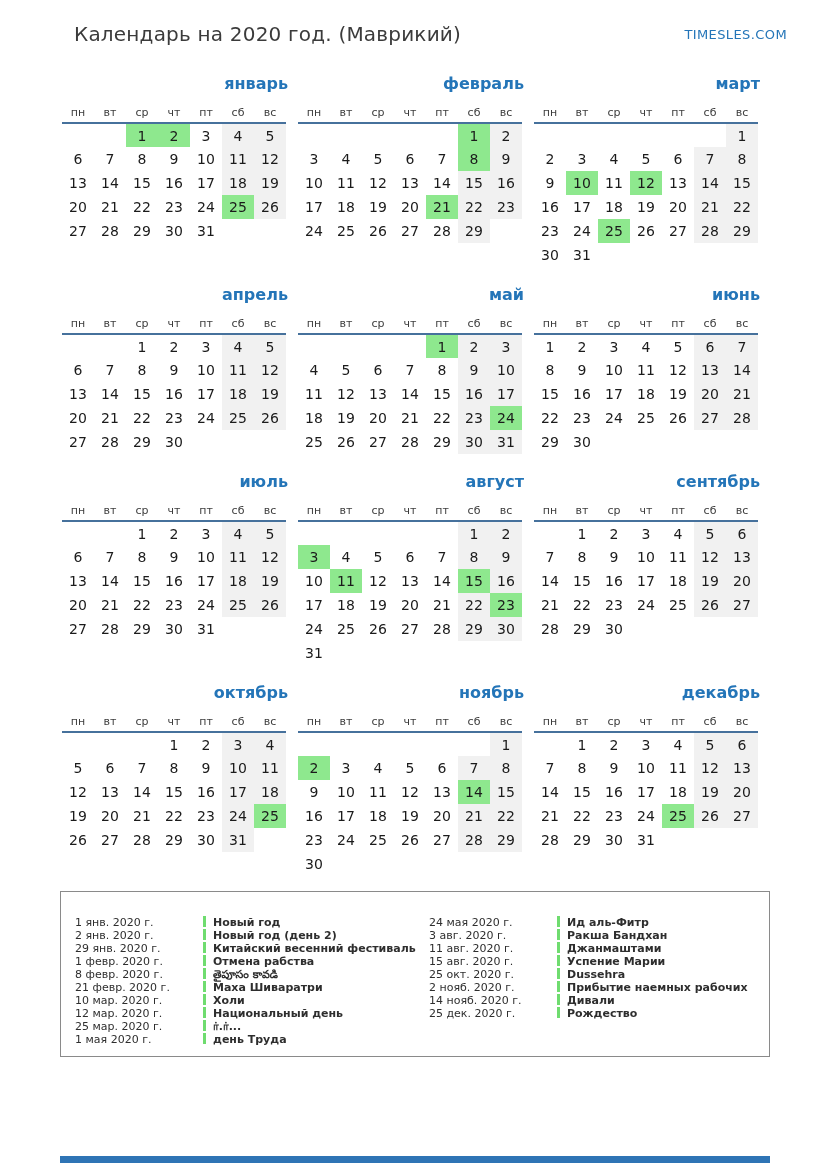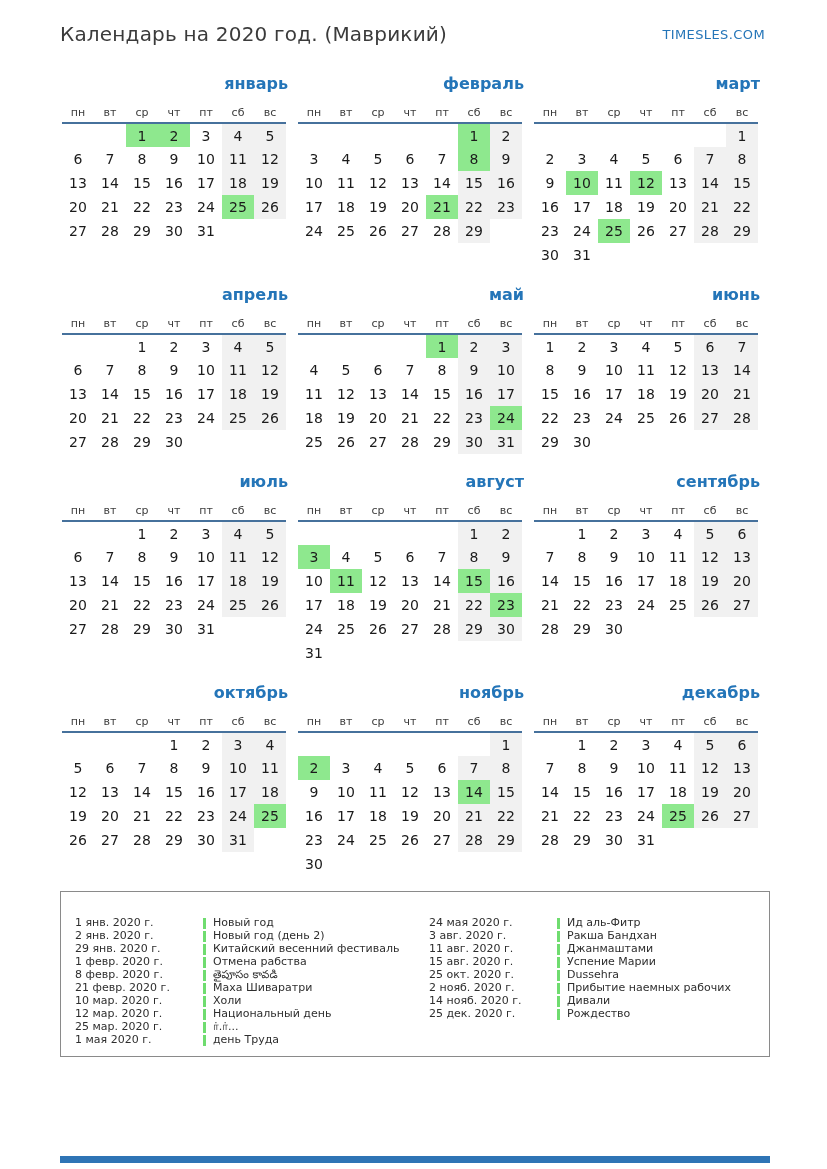--- a/index.html
+++ b/index.html
@@ -15,26 +15,26 @@
   .page{
     position:relative;
     width:827px;height:1169px;
     background:#ffffff;
     font-family:"DejaVu Sans","Liberation Sans",sans-serif;
     color:#1b1b1b;
     margin:0 auto;
     overflow:hidden;
   }
   .page-title{
-    position:absolute;left:60px;top:22px;
+    position:absolute;left:74px;top:22px;
     font-size:20px;font-weight:normal;color:#3b3b3b;
     letter-spacing:0.2px;
   }
   .brand{
-    position:absolute;right:62px;top:27px;
+    position:absolute;right:40px;top:27px;
     font-size:13px;color:var(--accent);
     text-decoration:none;letter-spacing:0.4px;
   }
   .months-grid{
     position:absolute;left:60px;top:74px;
     display:grid;
     grid-template-columns:repeat(3,228px);
     column-gap:8px;row-gap:14px;
     align-items:start;
   }
@@ -65,21 +65,21 @@
     padding:24px 0 10px 0;
     display:flex;
   }
   .legend-col{width:50%;padding-left:14px;}
   .legend-row{
     display:flex;align-items:center;
     font-size:11px;line-height:13px;height:13px;
     white-space:nowrap;
   }
   .legend-date{width:128px;flex:0 0 128px;color:#2e2e2e;}
-  .legend-name{display:flex;align-items:flex-end;color:#2e2e2e;}
+  .legend-name{display:flex;align-items:flex-start;color:#2e2e2e;font-weight:bold;}
   .legend-bar{
     display:inline-block;width:3px;height:11px;
     background:var(--legend-bar);
     margin-right:7px;flex:0 0 3px;
   }
   .footer-bar{
     position:absolute;left:60px;top:1156px;
     width:710px;height:7px;
     background:var(--footer-bar);
   }

